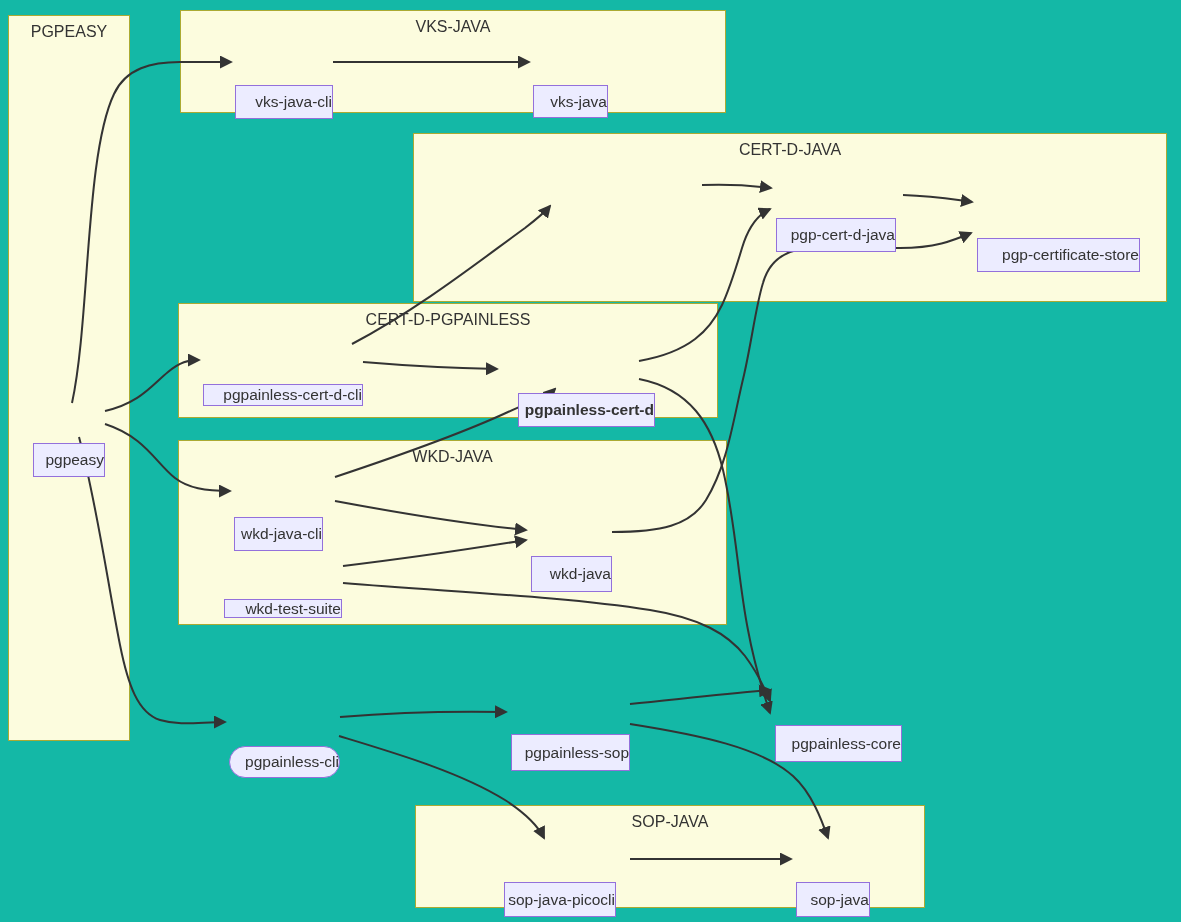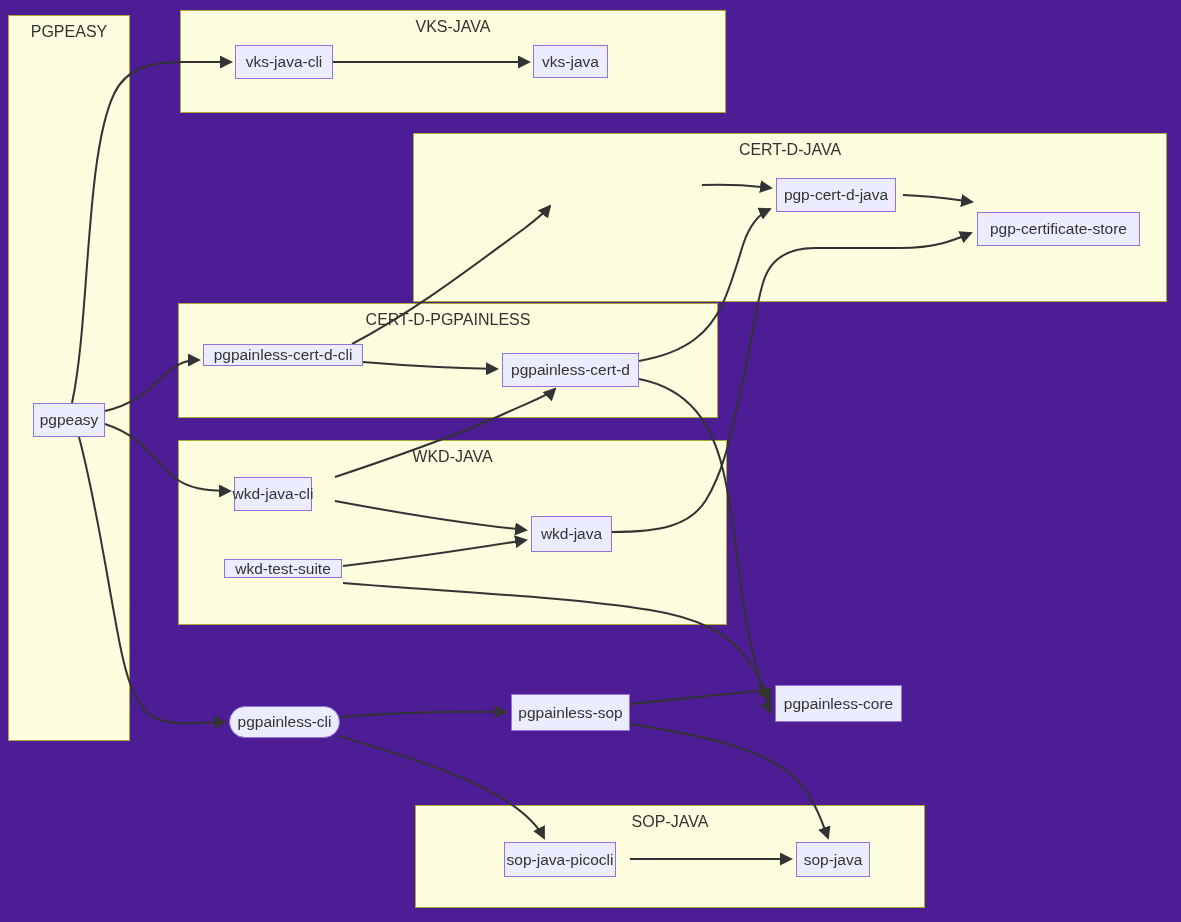--- a/index.html
+++ b/index.html
@@ -1,32 +1,32 @@
 <!DOCTYPE html>
 <html><head>
 <meta charset="utf-8">
 <style>
   html,body{margin:0;padding:0;background:#000;}
   #canvas{
-    position:relative;width:1181px;height:922px;background:#4c1d95;overflow:hidden;
+    position:relative;width:1181px;height:922px;background:#14b8a6;overflow:hidden;
     font-family:"Liberation Sans", sans-serif;
   }
   .cluster{
     position:absolute;background:#fcfcde;border:1px solid #aaaa33;box-sizing:border-box;
   }
   .cluster-title{
     position:absolute;top:7px;left:0;right:0;text-align:center;
     font-size:16px;color:#333;white-space:nowrap;
   }
   #edges{position:absolute;left:0;top:0;z-index:2;}
   .edge{fill:none;stroke:#333333;stroke-width:2px;}
   .node{
     position:absolute;z-index:3;background:#ECECFF;border:1px solid #9370DB;
-    box-sizing:border-box;display:flex;align-items:center;justify-content:center;
-    font-size:15.5px;color:#333;white-space:nowrap;
+    box-sizing:border-box;display:flex;align-items:center;justify-content:flex-end;
+    font-size:15.5px;color:#333;white-space:nowrap;margin-top:40px;
   }
 </style>
 </head>
 <body>
 
 <div id="canvas">
 
   <div class="cluster" style="left:8px;top:15px;width:122px;height:726px;">
     <span class="cluster-title">PGPEASY</span>
   </div>
@@ -80,30 +80,30 @@
     </div>
   <div class="node" style="left:235px;top:45px;width:98px;height:34px;">
       <span>vks-java-cli</span>
     </div>
   <div class="node" style="left:533px;top:45px;width:75px;height:33px;">
       <span>vks-java</span>
     </div>
   <div class="node" style="left:776px;top:178px;width:120px;height:34px;">
       <span>pgp-cert-d-java</span>
     </div>
-  <div class="node" style="left:977px;top:212px;width:163px;height:34px;">
+  <div class="node" style="left:977px;top:198px;width:163px;height:34px;">
       <span>pgp-certificate-store</span>
     </div>
   <div class="node" style="left:203px;top:344px;width:160px;height:22px;">
       <span>pgpainless-cert-d-cli</span>
     </div>
-  <div class="node" style="left:502px;top:353px;width:137px;height:34px;">
+  <div class="node" style="left:518px;top:353px;width:137px;height:34px;font-weight:bold;">
       <span>pgpainless-cert-d</span>
     </div>
-  <div class="node" style="left:234px;top:477px;width:78px;height:34px;">
+  <div class="node" style="left:234px;top:477px;width:89px;height:34px;">
       <span>wkd-java-cli</span>
     </div>
   <div class="node" style="left:531px;top:516px;width:81px;height:36px;">
       <span>wkd-java</span>
     </div>
   <div class="node" style="left:224px;top:559px;width:118px;height:19px;">
       <span>wkd-test-suite</span>
     </div>
   <div class="node" style="left:229px;top:706px;width:111px;height:32px;border-radius:16px;">
       <span>pgpainless-cli</span>

